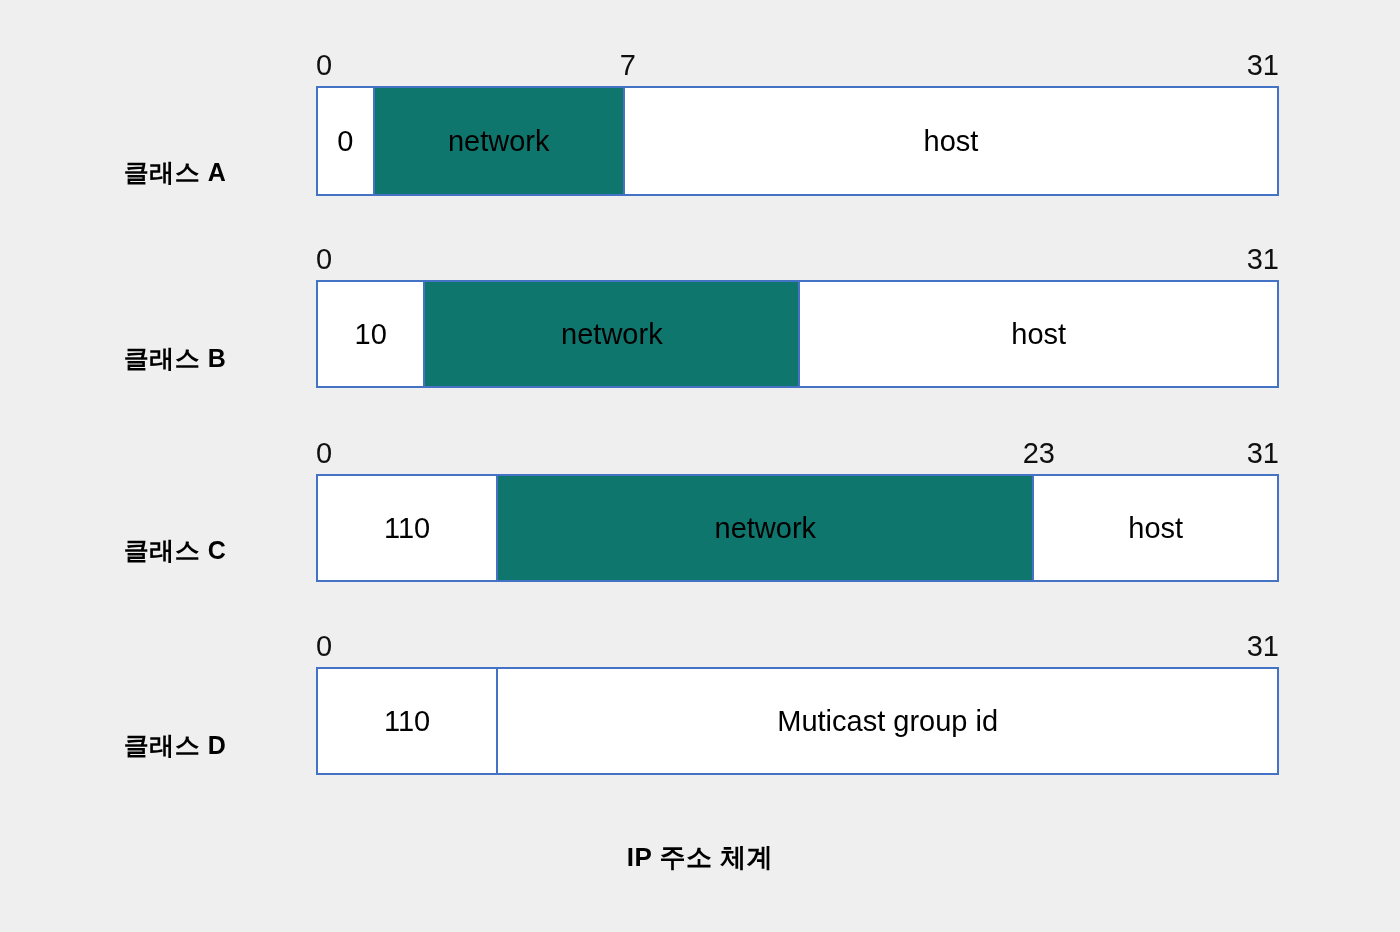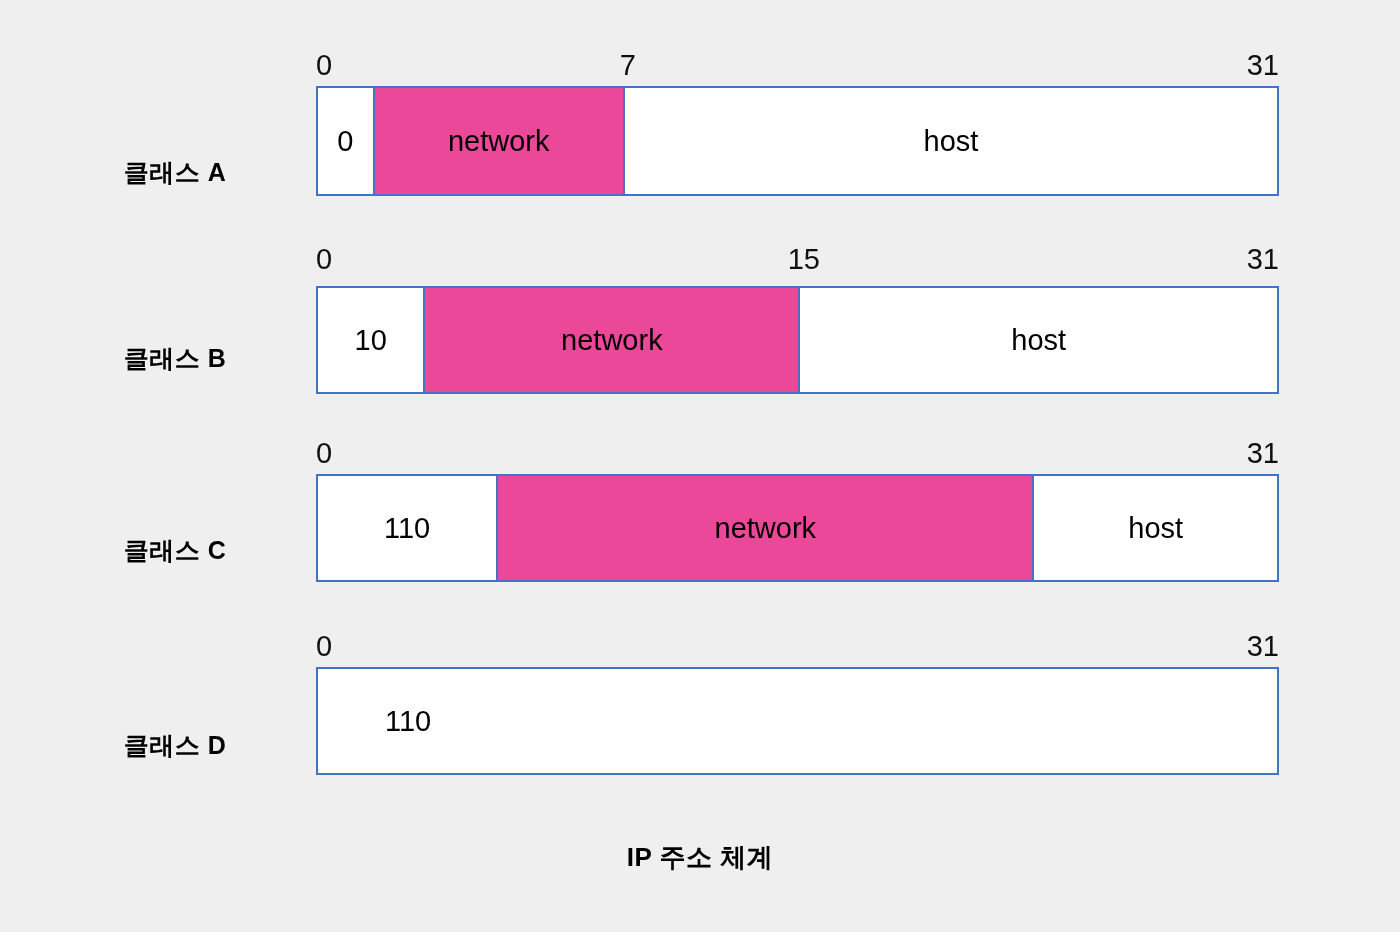--- a/index.html
+++ b/index.html
@@ -75,21 +75,21 @@
     display: flex;
     align-items: center;
     justify-content: center;
     font-size: 29px;
     white-space: nowrap;
     background: #ffffff;
     border-right: 2px solid #4472c4;
     overflow: hidden;
   }
   .cell:last-child { border-right: none; }
-  .cell.shaded { background: #ec4899; }
+  .cell.shaded { background: #0f766e; }
 
   
   .caption {
     position: absolute;
     left: 0;
     width: 1400px;
     text-align: center;
     font-size: 26px;
     font-weight: bold;
     letter-spacing: 0.5px;
@@ -111,49 +111,50 @@
       <div class="cell" style="width:5.9%;">0</div>
       <div class="cell shaded" style="width:26.1%;">network</div>
       <div class="cell" style="width:68.0%;">host</div>
     </div>
   </div>
 
   <div class="class-row" style="top:238px;">
     <div class="row-label" style="top:104px;">클래스 B</div>
     <div class="ticks">
       <span class="tick left" style="left:0px;">0</span>
-      <span class="tick right" style="left:0px; width:504px;">15</span>
       <span class="tick right" style="left:0px; width:963px;">31</span>
     </div>
-    <div class="bar" style="top:48px; height:108px;">
+    <div class="bar" style="top:42px; height:108px;">
       <div class="cell" style="width:11.2%;">10</div>
       <div class="cell shaded" style="width:39.1%;">network</div>
       <div class="cell" style="width:49.7%;">host</div>
     </div>
   </div>
 
   <div class="class-row" style="top:432px;">
     <div class="row-label" style="top:102px;">클래스 C</div>
     <div class="ticks">
       <span class="tick left" style="left:0px;">0</span>
+      <span class="tick right" style="left:0px; width:739px;">23</span>
       <span class="tick right" style="left:0px; width:963px;">31</span>
     </div>
     <div class="bar" style="top:42px; height:108px;">
       <div class="cell" style="width:18.8%;">110</div>
       <div class="cell shaded" style="width:55.9%;">network</div>
       <div class="cell" style="width:25.3%;">host</div>
     </div>
   </div>
 
   <div class="class-row" style="top:625px;">
     <div class="row-label" style="top:104px;">클래스 D</div>
     <div class="ticks">
       <span class="tick left" style="left:0px;">0</span>
       <span class="tick right" style="left:0px; width:963px;">31</span>
     </div>
     <div class="bar" style="top:42px; height:108px;">
       <div class="cell" style="width:18.8%;">110</div>
+      <div class="cell" style="width:81.2%;">Muticast group id</div>
     </div>
   </div>
 
   <div class="caption" style="top:840px;">IP 주소 체계</div>
 
 </div>
 
 </body></html>

